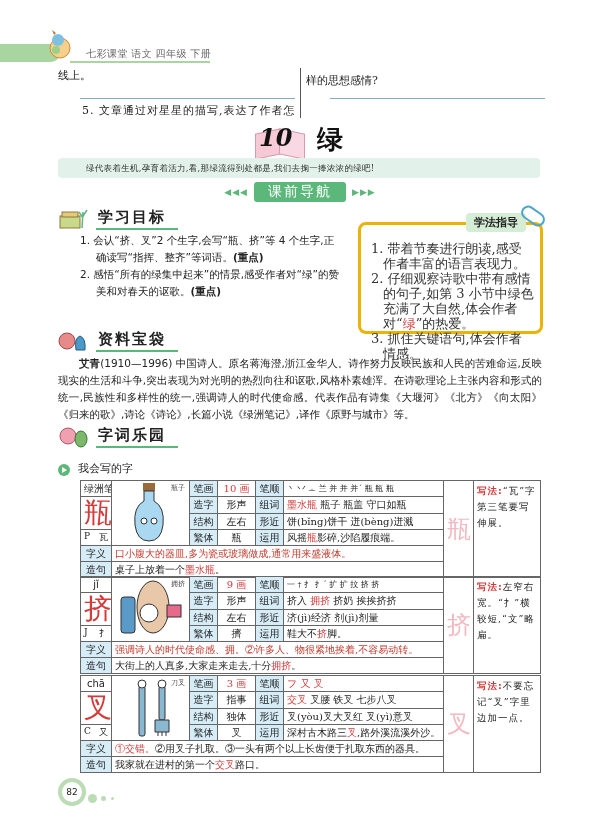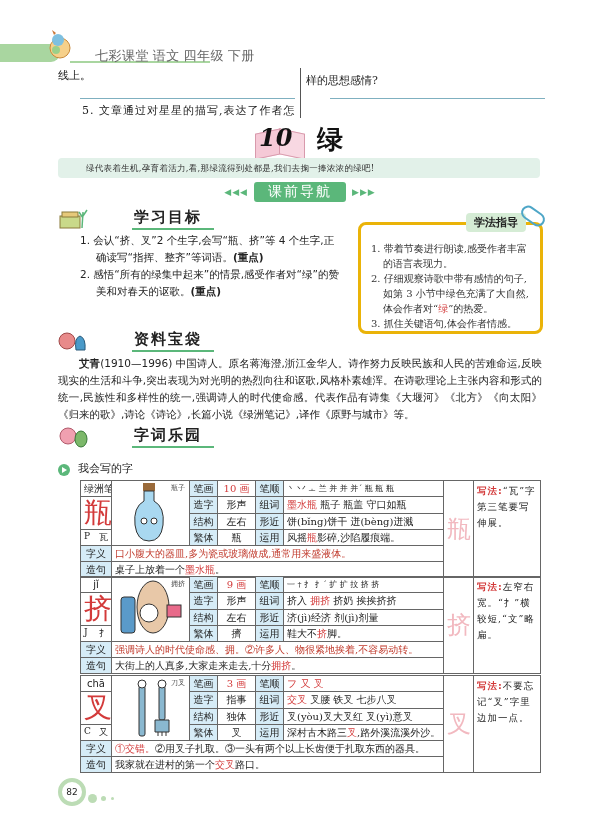--- a/index.html
+++ b/index.html
@@ -2,21 +2,21 @@
 <html><head>
 <meta charset="utf-8">
 <style>
   * { box-sizing: border-box; margin: 0; padding: 0; }
   html, body { width: 600px; height: 834px; background: #fff; overflow: hidden; }
   body { font-family: "DejaVu Serif", "Liberation Serif", serif; color: #222; position: relative; font-size: 11px; }
 
   .header-band { position: absolute; left: 0; top: 44px; width: 60px; height: 18px; background: #a9d6a0; border-radius: 0 10px 10px 0; }
   .header-line { position: absolute; left: 70px; top: 61px; width: 140px; height: 2px; background: #a9d6a0; }
   .mascot { position: absolute; left: 46px; top: 30px; width: 28px; height: 32px; }
-  .header-text { position: absolute; left: 86px; top: 47px; font-family: Liberation Serif, serif; font-size: 13px; color: #666; letter-spacing: 0.5px; margin-left: 9px; }
+  .header-text { position: absolute; left: 86px; top: 47px; font-family: Liberation Sans, sans-serif; font-size: 10px; color: #666; letter-spacing: 0.5px; }
 
   .prev-left { position: absolute; left: 58px; top: 68px; font-size: 11px; }
   .prev-divider { position: absolute; left: 300px; top: 68px; width: 1px; height: 50px; background: #555; }
   .prev-right { position: absolute; left: 306px; top: 73px; font-size: 11px; }
   .prev-line-left { position: absolute; left: 80px; top: 98px; width: 215px; height: 1px; background: #7fb0c0; }
   .prev-line-right { position: absolute; left: 330px; top: 98px; width: 215px; height: 1px; background: #7fb0c0; }
   .prev-q5 { position: absolute; left: 82px; top: 103px; font-size: 11px; letter-spacing: 1px; }
 
   .lesson-title { position: absolute; left: 255px; top: 122px; display: flex; align-items: center; }
   .book { position: relative; width: 50px; height: 34px; padding-left: 8px; }
@@ -25,32 +25,32 @@
   .book-page.r { left: 24px; transform: skewY(12deg); background: #f8d8e2; }
   .lesson-num { position: absolute; left: 4px; top: 0px; font-size: 24px; font-weight: bold; font-style: italic; color: #111; z-index: 2; }
   .lesson-name { font-size: 26px; font-weight: bold; margin-left: 12px; color: #111; }
 
   .intro-banner { position: absolute; left: 58px; top: 158px; width: 482px; height: 20px; background: #e2f1e9; border-radius: 4px; font-size: 8.5px; color: #333; padding: 5px 16px 0 28px; letter-spacing: 0.3px; }
 
   .nav-bar { position: absolute; left: 0; top: 182px; width: 600px; display: flex; justify-content: center; align-items: center; gap: 6px; }
   .arrows { color: #5bb77a; font-size: 9px; letter-spacing: 1px; font-family: "DejaVu Sans", sans-serif; }
   .nav-pill { background: #5bb77a; color: #fff; font-family: "DejaVu Sans", sans-serif; font-size: 14px; padding: 1px 14px; border-radius: 3px; letter-spacing: 2px; }
 
-  .section-head { position: absolute; display: flex; align-items: flex-end; gap: 36px; }
+  .section-head { position: absolute; display: flex; align-items: flex-end; }
   .sec-icon { width: 30px; height: 24px; border-radius: 4px; }
   .sec-title { font-size: 15px; font-weight: bold; color: #222; margin-left: 8px; padding: 0 12px 1px 2px; border-bottom: 2px solid #5bb77a; letter-spacing: 2px; }
 
   .goals { position: absolute; left: 80px; top: 232px; width: 260px; font-family: "DejaVu Sans", sans-serif; font-size: 10.5px; line-height: 17px; }
   .goals li { list-style: none; padding-left: 16px; text-indent: -16px; }
   .goals .b { font-weight: bold; }
 
   .tips-box { position: absolute; left: 358px; top: 222px; width: 185px; height: 112px; border: 3px solid #eab308; border-radius: 8px; background: #fff; }
   .tips-tab { position: absolute; left: 105px; top: -12px; background: #d5ecd5; border-radius: 4px; padding: 2px 8px; font-family: "DejaVu Sans", sans-serif; font-weight: bold; font-size: 11px; color: #222; }
   .clip { position: absolute; right: -6px; top: -16px; width: 26px; height: 14px; border: 2px solid #4ea6c7; border-radius: 8px; transform: rotate(35deg); }
-  .tips-list { padding: 16px 6px 0 10px; font-size: 10px; line-height: 15px; color: #333; }
+  .tips-list { padding: 16px 6px 0 10px; font-size: 13px; line-height: 15px; color: #333; }
   .tips-list li { list-style: none; padding-left: 12px; text-indent: -12px; }
   .red { color: #d33a3a; }
 
   .bio { position: absolute; left: 58px; top: 355px; width: 484px; font-family: "DejaVu Sans", sans-serif; font-size: 10.5px; line-height: 17px; text-indent: 2em; text-align: justify; }
   .bio .name { font-weight: bold; }
 
   .write-head { position: absolute; left: 58px; top: 461px; display: flex; align-items: flex-end; font-family: "DejaVu Sans", sans-serif; font-size: 11px; }
   .play-icon { width: 12px; height: 12px; border-radius: 50%; background: #5bb77a; position: relative; margin-right: 8px; }
   .play-icon::after { content: ""; position: absolute; left: 4px; top: 3px; border-left: 5px solid #fff; border-top: 3px solid transparent; border-bottom: 3px solid transparent; }
 

